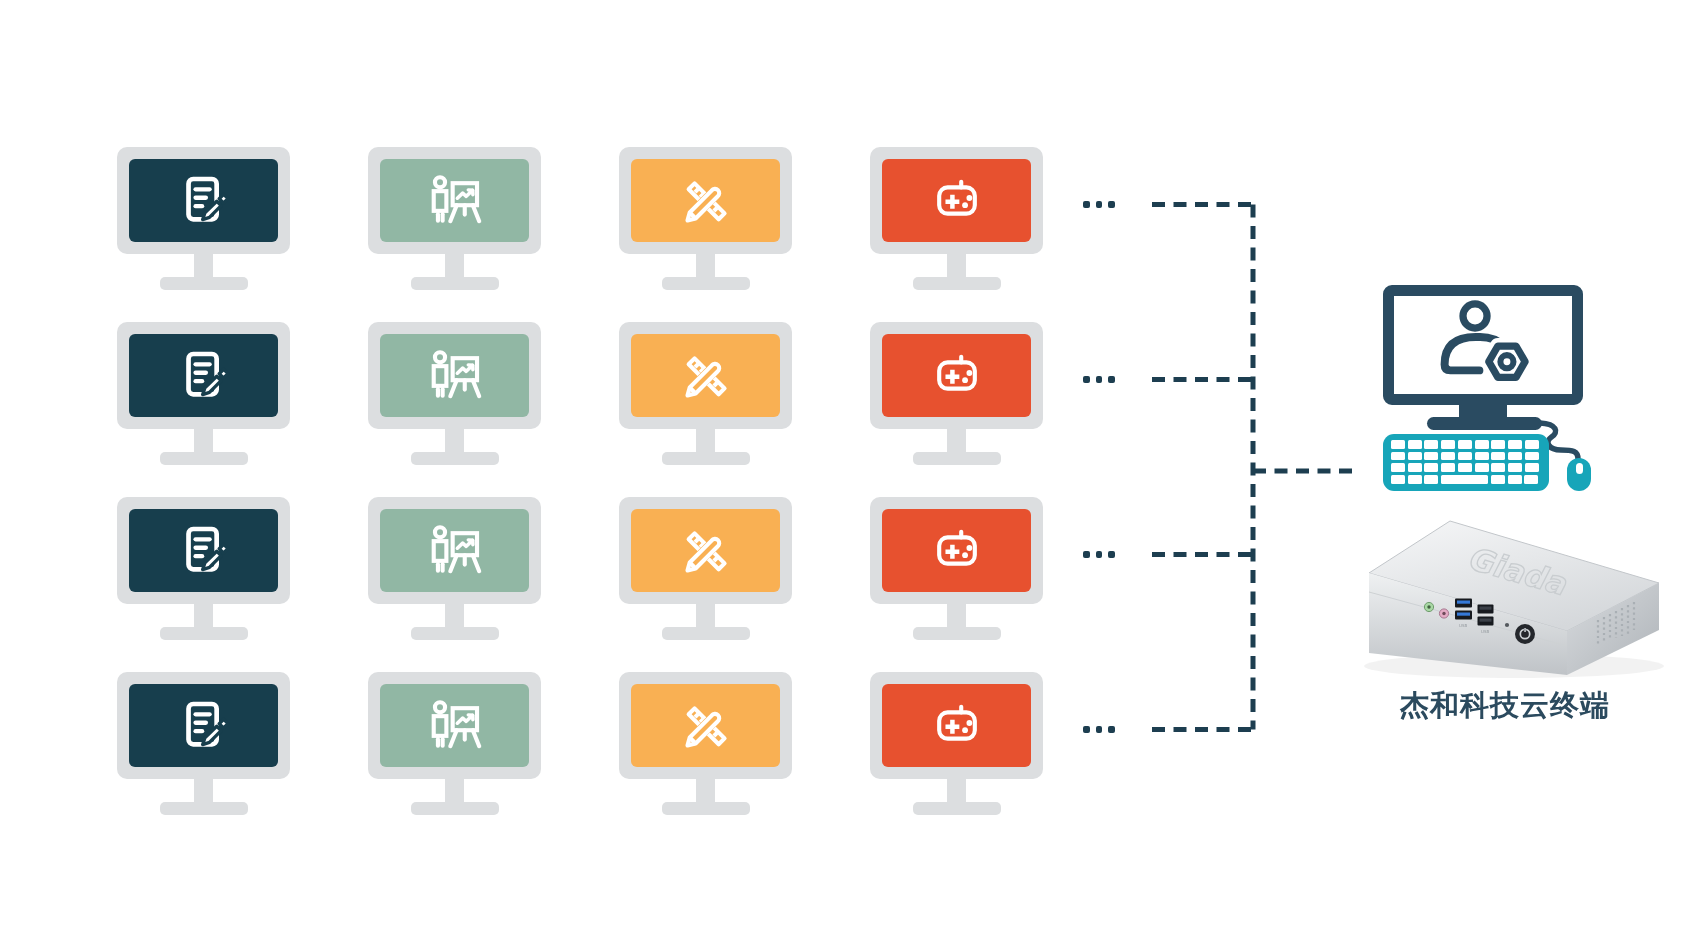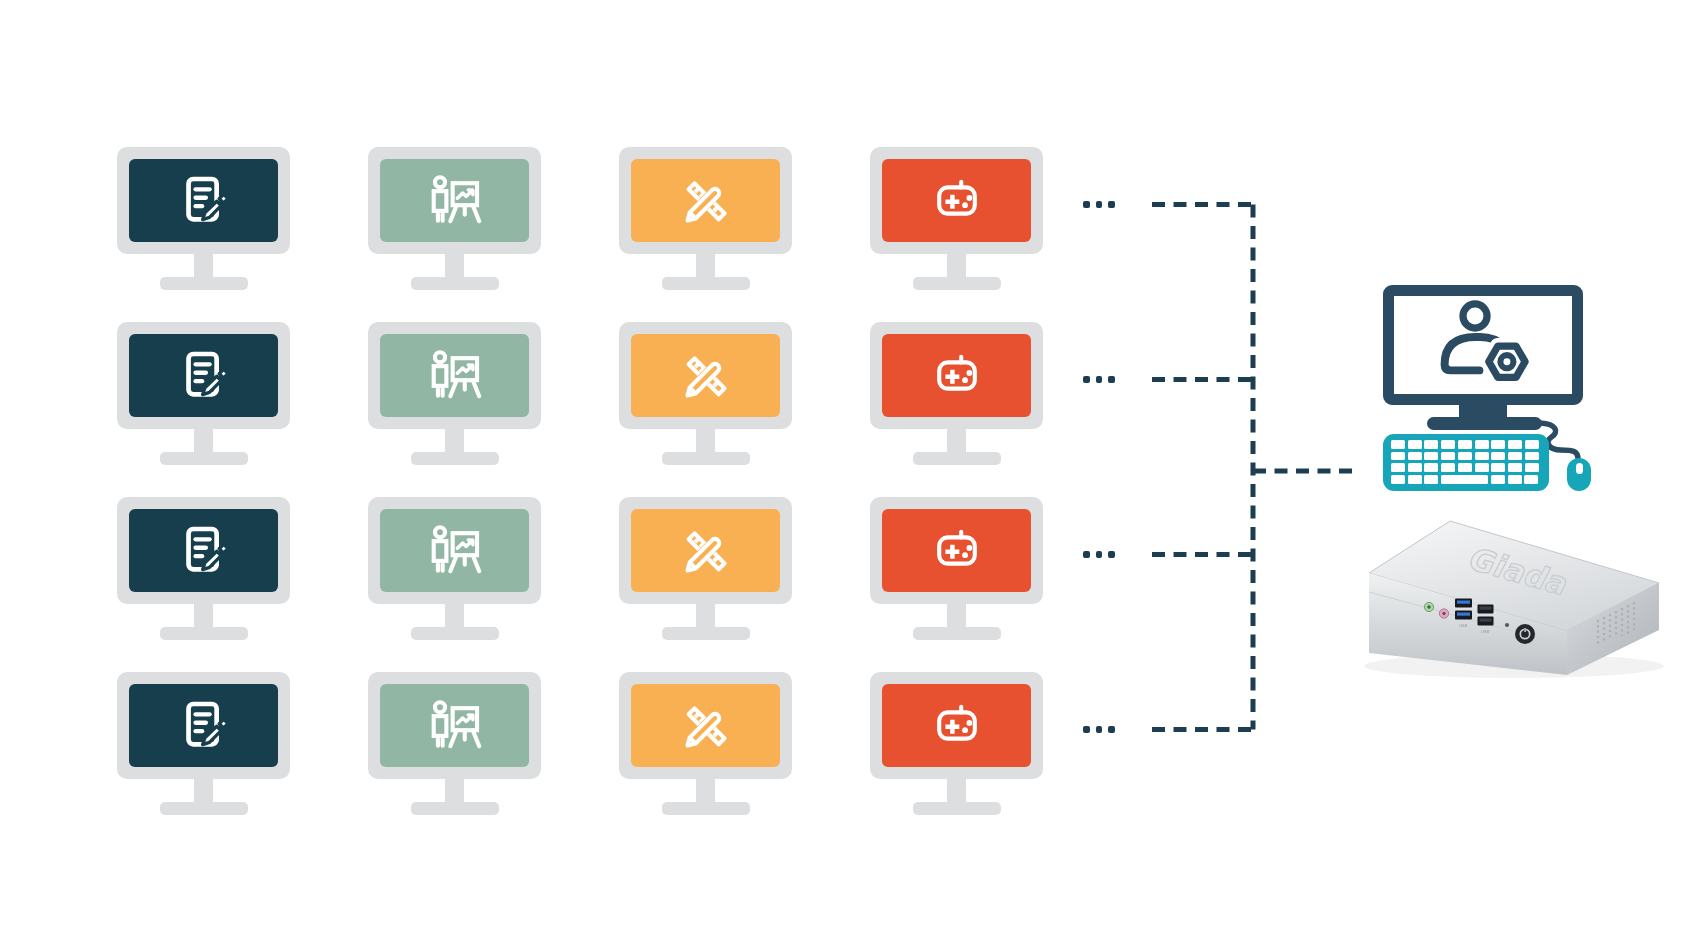--- a/index.html
+++ b/index.html
@@ -520,13 +520,14 @@
       <i style="left: 41.4px; top: 41.1px; width: 14px; height: 8.5px;"></i>
       <i style="left: 58.1px; top: 41.1px; width: 47px; height: 8.5px;"></i>
       <i style="left: 107.8px; top: 41.1px; width: 14px; height: 8.5px;"></i>
       <i style="left: 124.5px; top: 41.1px; width: 14px; height: 8.5px;"></i>
       <i style="left: 141.2px; top: 41.1px; width: 14px; height: 8.5px;"></i>
     </div>
   <div class="t-mouse">
     <i class="t-wheel"></i>
   </div>
 
+  <div id="label">杰和科技云终端</div>
 </div>
 
 </body></html>

